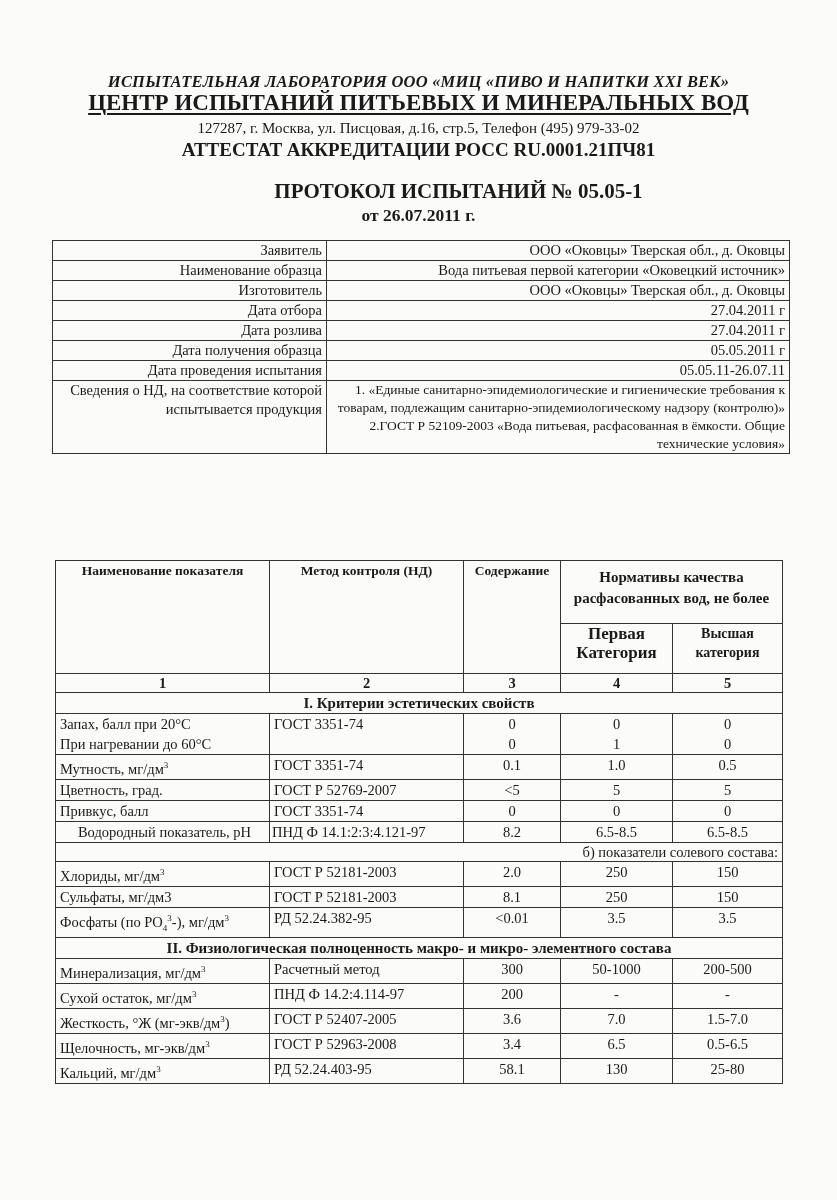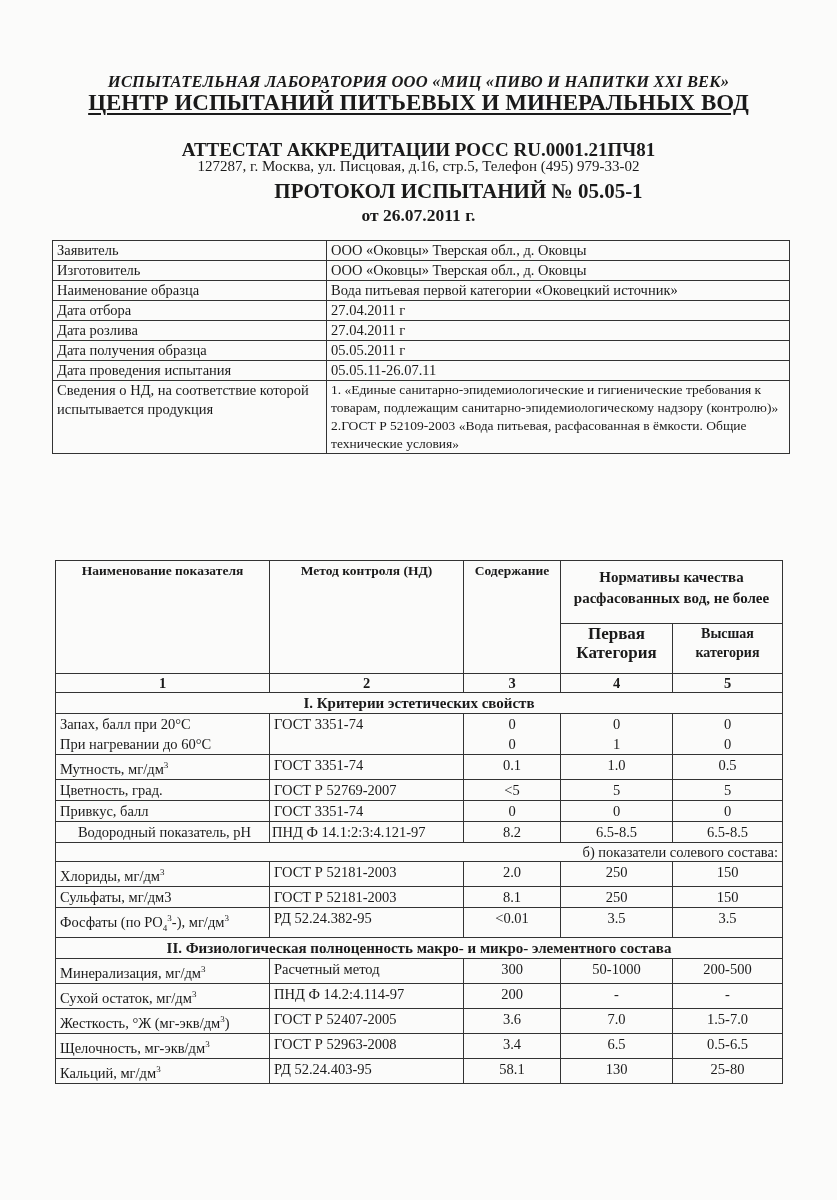--- a/index.html
+++ b/index.html
@@ -4,30 +4,30 @@
 <style>
   html, body { margin:0; padding:0; }
   body {
     width:837px; height:1200px; background:#fbfbfa; color:#1a1a1a;
     font-family: "Liberation Serif", "DejaVu Serif", serif;
     position:relative; overflow:hidden;
   }
   .hdr { position:absolute; left:0; width:837px; text-align:center; white-space:nowrap; }
   #lab { top:72px; font-size:16.5px; font-style:italic; font-weight:bold; letter-spacing:0.2px; }
   #center { top:90px; font-size:23px; font-weight:bold; text-decoration:underline; text-decoration-thickness:2px; text-underline-offset:3px; }
-  #addr { top:120px; font-size:15px;margin-top:38px; }
+  #addr { top:120px; font-size:15px; }
   #attest { top:139px; font-size:19px; font-weight:bold; }
   #proto { top:179px; font-size:21px; font-weight:bold;margin-left:40px; }
   #date { top:205px; font-size:17.5px; font-weight:bold; }
 
   table { border-collapse:collapse; position:absolute; }
   td, th { border:1px solid #333; padding:0 4px; vertical-align:top; font-weight:normal; }
 
   #info { left:52px; top:240px; width:738px; font-size:14.5px; }
-  #info td { line-height:19px; }
+  #info td { line-height:19px;text-align:right; }
   #info td.k { width:265px; }
 
   #res { left:55px; top:560px; width:728px; font-size:14.5px; }
   #res th { font-weight:bold; font-size:13.5px; line-height:19px; text-align:center; }
   #res td { line-height:20px; }
   #res .c1 { width:205px; }
   #res .c2 { width:185px; }
   #res .c3 { width:88px; text-align:center; }
   #res .c4 { width:103px; text-align:center; }
   #res .c5 { text-align:center; }
@@ -47,26 +47,26 @@
 <div class="hdr" id="proto">ПРОТОКОЛ ИСПЫТАНИЙ № 05.05-1</div>
 <div class="hdr" id="date">от 26.07.2011 г.</div>
 
 <table id="info">
   <tbody>
       <tr>
         <td class="k">Заявитель</td>
         <td>ООО «Оковцы»  Тверская обл., д. Оковцы</td>
       </tr>
   <tr>
+        <td class="k">Наименование образца</td>
+        <td>Вода питьевая первой категории «Оковецкий источник»</td>
+      </tr>
+  <tr>
         <td class="k">Изготовитель</td>
         <td>ООО «Оковцы»  Тверская обл., д. Оковцы</td>
-      </tr>
-  <tr>
-        <td class="k">Наименование образца</td>
-        <td>Вода питьевая первой категории «Оковецкий источник»</td>
       </tr>
   <tr>
         <td class="k">Дата отбора</td>
         <td>27.04.2011 г</td>
       </tr>
   <tr>
         <td class="k">Дата розлива</td>
         <td>27.04.2011 г</td>
       </tr>
   <tr>

